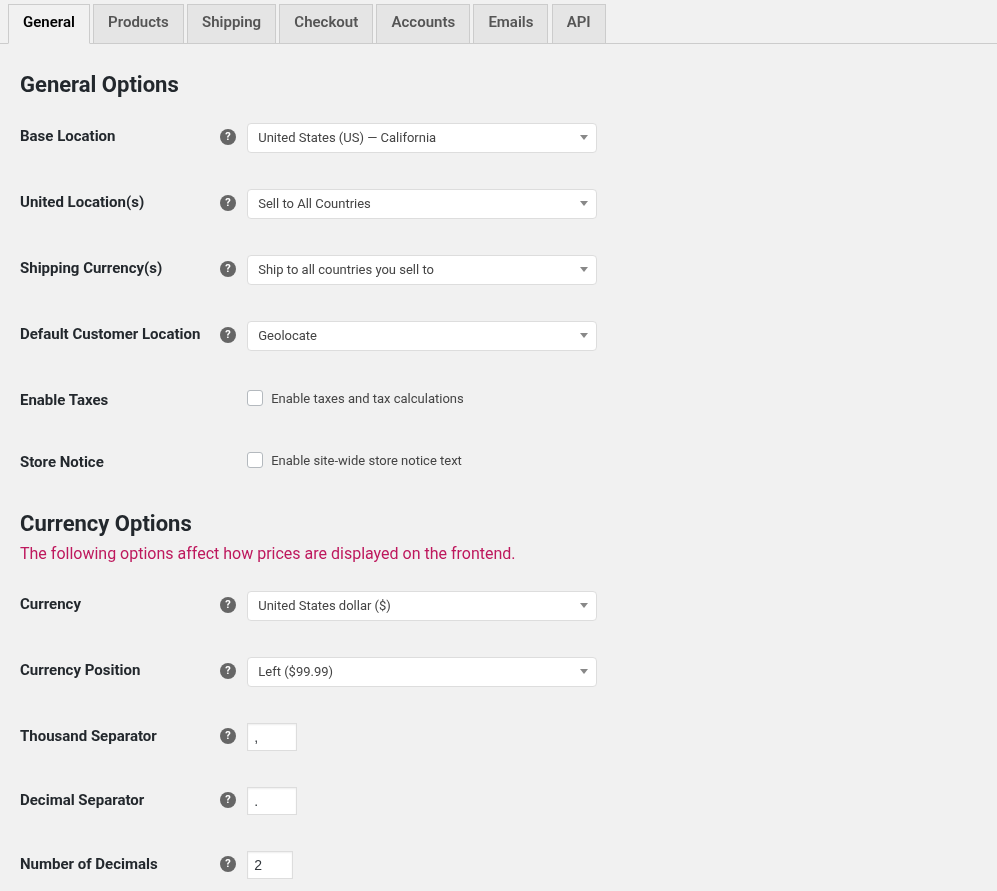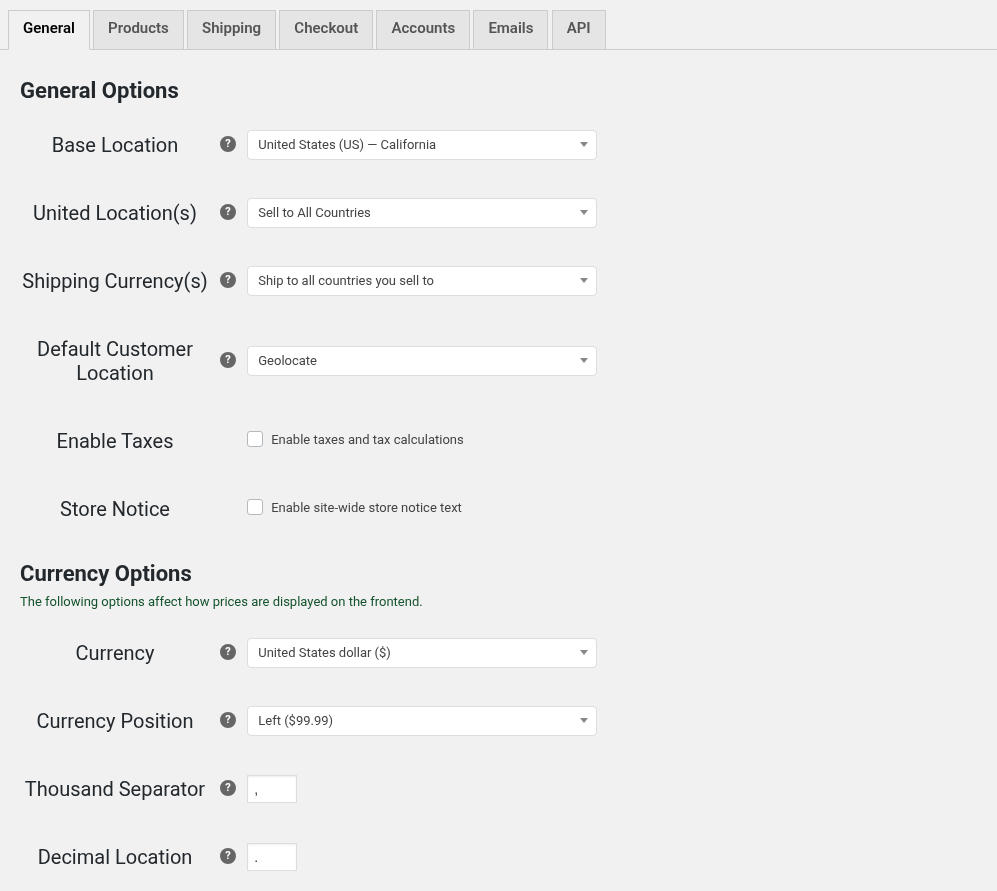--- a/index.html
+++ b/index.html
@@ -7,21 +7,21 @@
     margin: 0;
     padding: 0;
     font-family: -apple-system, BlinkMacSystemFont, "Segoe UI", Roboto, Helvetica, Arial, sans-serif;
     font-size: 13px;
     color: #444;
     background: #f1f1f1;
     width: 997px;
   }
   .nav-tab-wrapper {
     border-bottom: 1px solid #ccc;
-    padding: 10px 0 0 8px;
+    padding: 4px 0 0 8px;
     margin: 0;
     line-height: 0;
   }
   .nav-tab {
     display: inline-block;
     padding: 8px 14px 10px;
     margin: 0 0 -1px 0;
     font-size: 15px;
     font-weight: 600;
     color: #555;
@@ -41,34 +41,34 @@
     padding: 10px 20px 30px 20px;
   }
   h2.section-title {
     font-size: 22px;
     font-weight: 700;
     color: #23282d;
     margin: 18px 0 8px 0;
   }
   p.section-desc {
     margin: 8px 0 10px 0;
-    color: #14532d;
-    font-size: 13px;
+    color: #be185d;
+    font-size: 16px;
   }
   table.form-table {
     width: 100%;
     border-collapse: collapse;
   }
   table.form-table th {
-    text-align: center;
+    text-align: left;
     vertical-align: top;
     width: 200px;
     padding: 22px 10px 22px 0;
-    font-weight: 400;
-    font-size: 20px;
+    font-weight: 700;
+    font-size: 15px;
     color: #23282d;
   }
   table.form-table td {
     padding: 18px 10px 18px 0;
     vertical-align: middle;
   }
   .help-tip {
     display: inline-block;
     width: 16px;
     height: 16px;
@@ -258,21 +258,21 @@
       </td>
     </tr>
     <tr>
       <th>Thousand Separator</th>
       <td>
         <span class="help-tip">?</span>
         <input type="text" class="small-text" value="," style="">
       </td>
     </tr>
     <tr>
-      <th>Decimal Location</th>
+      <th>Decimal Separator</th>
       <td>
         <span class="help-tip">?</span>
         <input type="text" class="small-text" value="." style="">
       </td>
     </tr>
     <tr>
       <th>Number of Decimals</th>
       <td>
         <span class="help-tip">?</span>
         <input type="number" class="small-num" value="2" style="">

